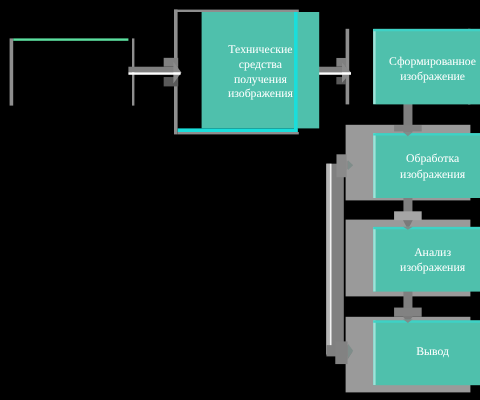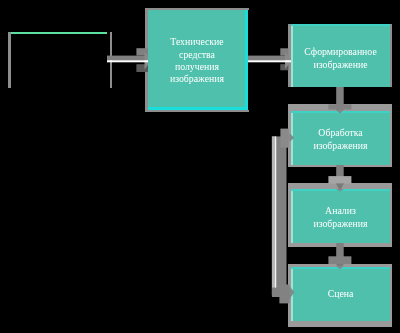--- a/index.html
+++ b/index.html
@@ -2,21 +2,21 @@
 <html><head>
 <meta charset="utf-8">
 <style>
   html,body{margin:0;padding:0;background:#000;}
   body{width:400px;height:333px;overflow:hidden;font-family:"Liberation Serif",serif;}
   #stage{position:relative;width:400px;height:333px;background:#000;overflow:hidden;}
 
   .nshadow{position:absolute;background:#8e8e8e;}
   .node{position:absolute;box-sizing:border-box;background:#4fc0ac;color:#ffffff;
         display:flex;align-items:center;justify-content:center;text-align:center;
-        font-size:9.8px;line-height:12.4px;}
+        font-size:9.8px;line-height:12.4px;margin-left:20px;}
   .edge-hl{position:absolute;}
   .node-r{box-shadow: inset 0 2px 0 0 #3ed2c6, inset 2px 0 0 0 #9fe2d8;}
   svg.conn{position:absolute;overflow:visible;}
 </style>
 </head>
 <body>
 
 <div id="stage">
 
   <div class="nshadow" style="left:8px;top:32px;width:3px;height:56px"></div>
@@ -95,21 +95,21 @@
 
   <div class="node node-r" style="left:291px;top:24px;width:99px;height:63px;padding:6px 4px 0">
     <span>Сформированное изображение</span>
   </div>
 
   <div class="node node-r" style="left:291px;top:189px;width:99px;height:54px;padding:3px 16px 0">
     <span>Анализ изображения</span>
   </div>
 
   <div class="node node-r" style="left:291px;top:267px;width:99px;height:54px;padding:0 16px">
-    <span>Сцена</span>
+    <span>Вывод</span>
   </div>
 
   <svg class="conn" style="left:334px;top:110px;width:12px;height:6px" viewBox="0 0 12 6">
     <polygon points="1.9,0 9.9,0 5.9,3.6" fill="#7f8d8a"></polygon>
   </svg>
   <svg class="conn" style="left:334px;top:189px;width:12px;height:6px" viewBox="0 0 12 6">
     <polygon points="1.9,0 9.9,0 5.9,2.4" fill="#7f8d8a"></polygon>
   </svg>
   <svg class="conn" style="left:334px;top:266px;width:12px;height:6px" viewBox="0 0 12 6">
     <polygon points="1.9,0 9.9,0 5.9,3.2" fill="#7f8d8a"></polygon>

